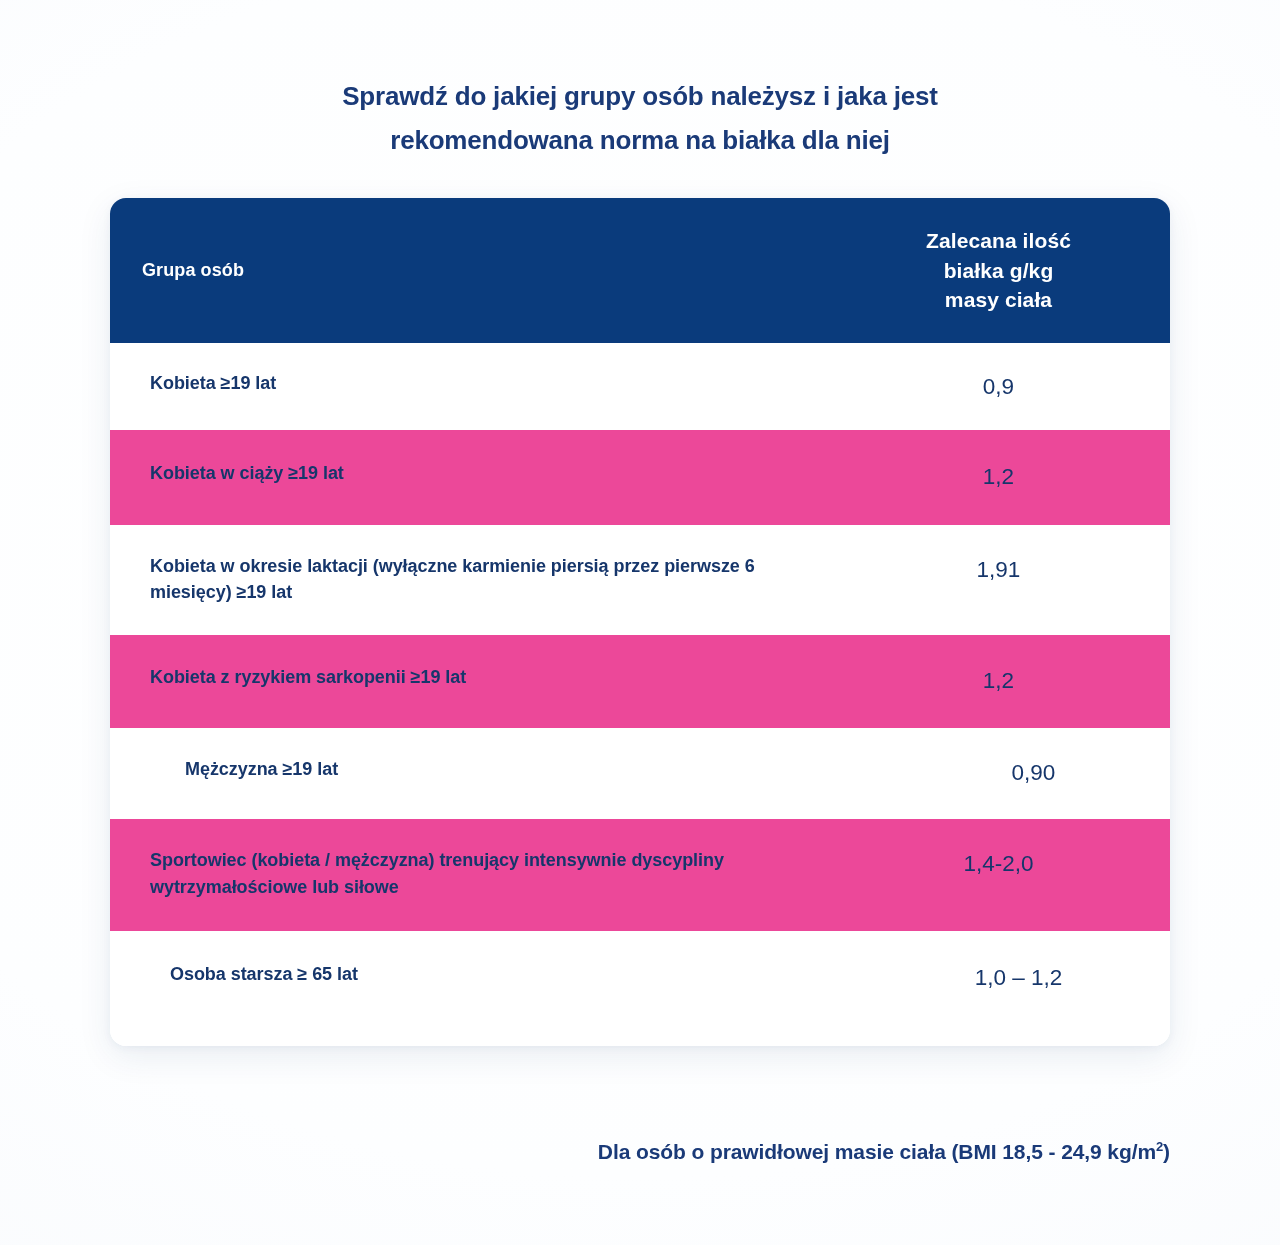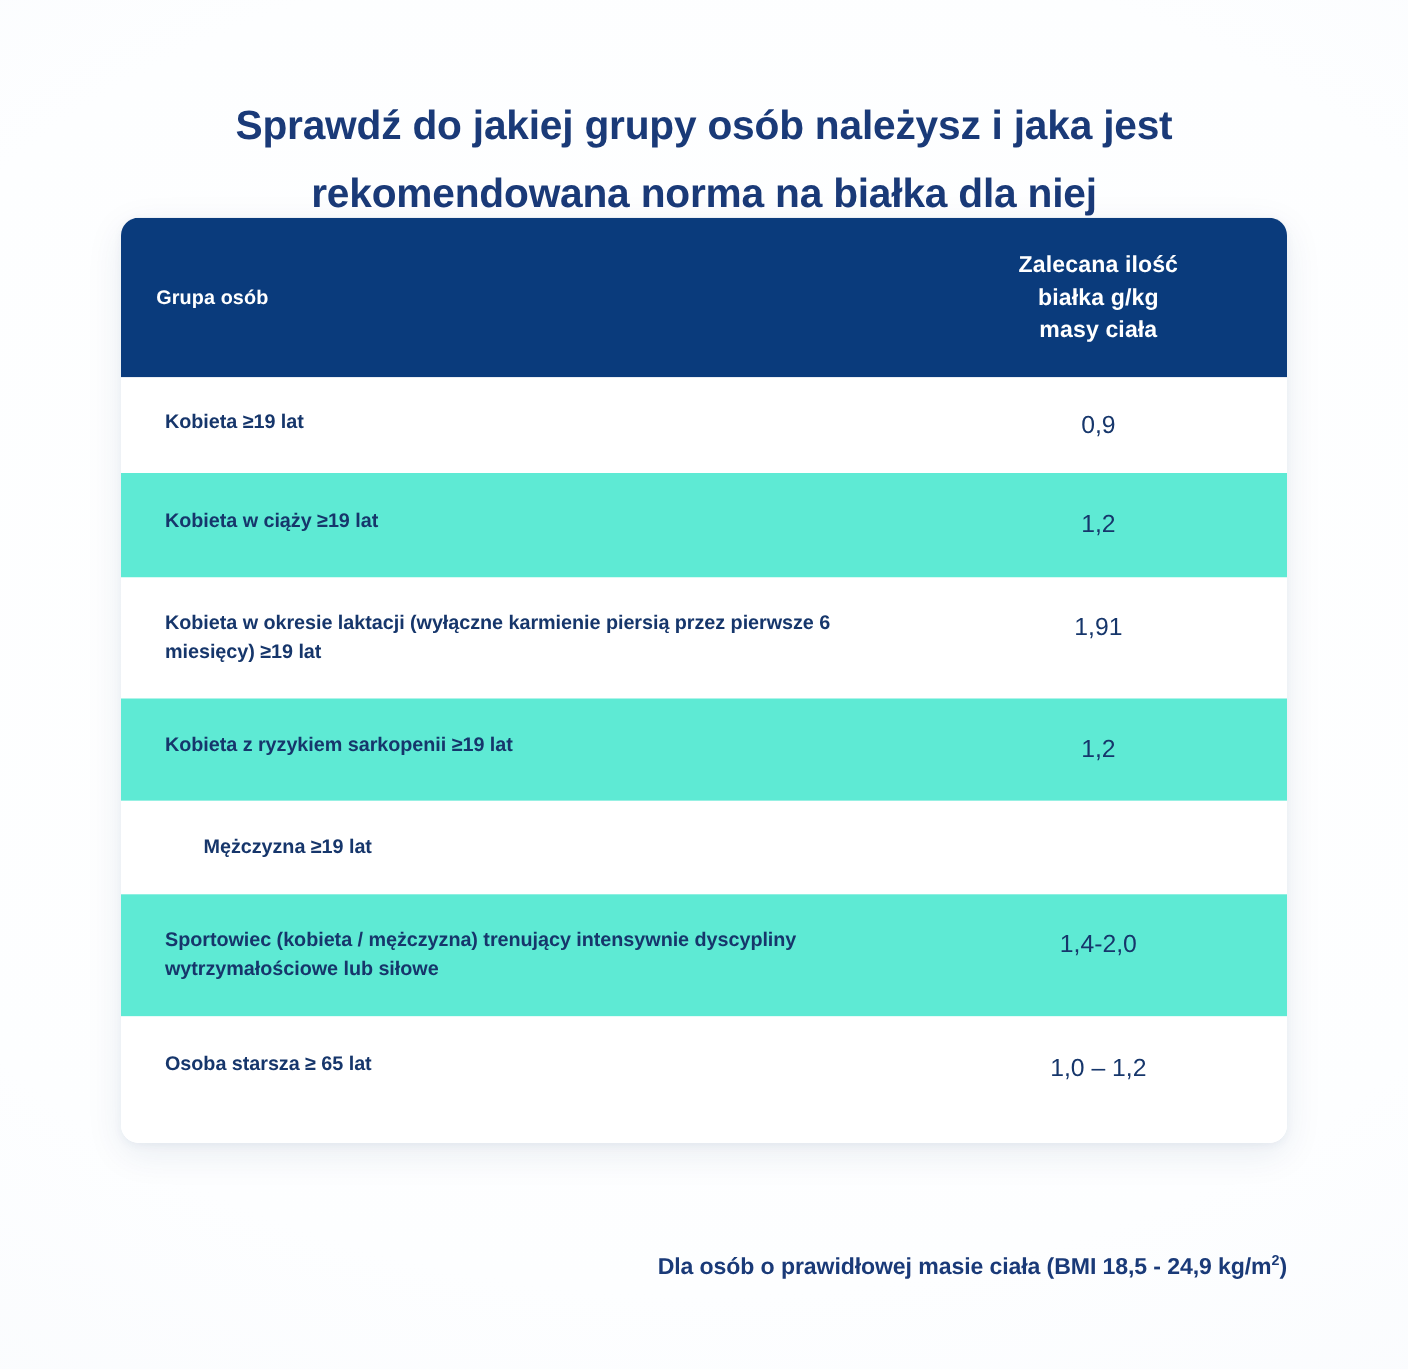--- a/index.html
+++ b/index.html
@@ -26,21 +26,21 @@
   }
 
   
   .title {
     position: absolute;
     left: 160px;
     top: 58px;
     width: 960px;
     text-align: center;
     color: #1a3a78;
-    font-size: 37px;
+    font-size: 26px;
     font-weight: bold;
     line-height: 1.68;
     letter-spacing: -0.2px;
   }
   .title-line {
     display: block;
     white-space: nowrap;
   }
 
   
@@ -89,21 +89,21 @@
   }
   .th-amount-inner { display: block; }
   .th-amount-inner span { display: block; white-space: nowrap; }
 
   
   .trow {
     display: flex;
     align-items: flex-start;
     background: #ffffff;
   }
-  .trow.alt { background: #5eead4; }
+  .trow.alt { background: #ec4899; }
 
   .cell-group {
     flex: 0 0 735px;
     box-sizing: border-box;
     padding: 28px 40px 28px 40px;
     color: #16366b;
     font-size: 18px;
     font-weight: bold;
     line-height: 1.48;
     letter-spacing: -0.05px;
@@ -122,21 +122,21 @@
     white-space: nowrap;
   }
 
   
   .trow.r1 .cell-group,  .trow.r1 .cell-amount  { padding-top: 27px; padding-bottom: 27px; }
   .trow.r2 .cell-group,  .trow.r2 .cell-amount  { padding-top: 30px; padding-bottom: 31px; }
   .trow.r3 .cell-group,  .trow.r3 .cell-amount  { padding-top: 28px; padding-bottom: 29px; }
   .trow.r4 .cell-group,  .trow.r4 .cell-amount  { padding-top: 29px; padding-bottom: 31px; }
   .trow.r5 .cell-group,  .trow.r5 .cell-amount  { padding-top: 28px; padding-bottom: 30px; margin-left: 35px; }
   .trow.r6 .cell-group,  .trow.r6 .cell-amount  { padding-top: 28px; padding-bottom: 30px; }
-  .trow.r7 .cell-group,  .trow.r7 .cell-amount  { padding-top: 30px; padding-bottom: 52px; }
+  .trow.r7 .cell-group,  .trow.r7 .cell-amount  { padding-top: 30px; padding-bottom: 52px; margin-left: 20px; }
 
   
   .footnote {
     position: absolute;
     left: 110px;
     top: 1140px;
     width: 1060px;
     text-align: right;
     color: #1a3a78;
     font-size: 21px;
@@ -199,20 +199,21 @@
       <div class="cell-group">
         <span class="wrapw">Kobieta z ryzykiem sarkopenii ≥19 lat</span>
       </div>
       <div class="cell-amount">1,2</div>
     </div>
 
     <div class="trow r5">
       <div class="cell-group">
         <span class="wrapw">Mężczyzna ≥19 lat</span>
       </div>
+      <div class="cell-amount">0,90</div>
     </div>
 
     <div class="trow alt r6">
       <div class="cell-group">
         <span class="wrapw">Sportowiec (kobieta / mężczyzna) trenujący intensywnie dyscypliny wytrzymałościowe lub siłowe</span>
       </div>
       <div class="cell-amount">1,4-2,0</div>
     </div>
 
     <div class="trow r7">

